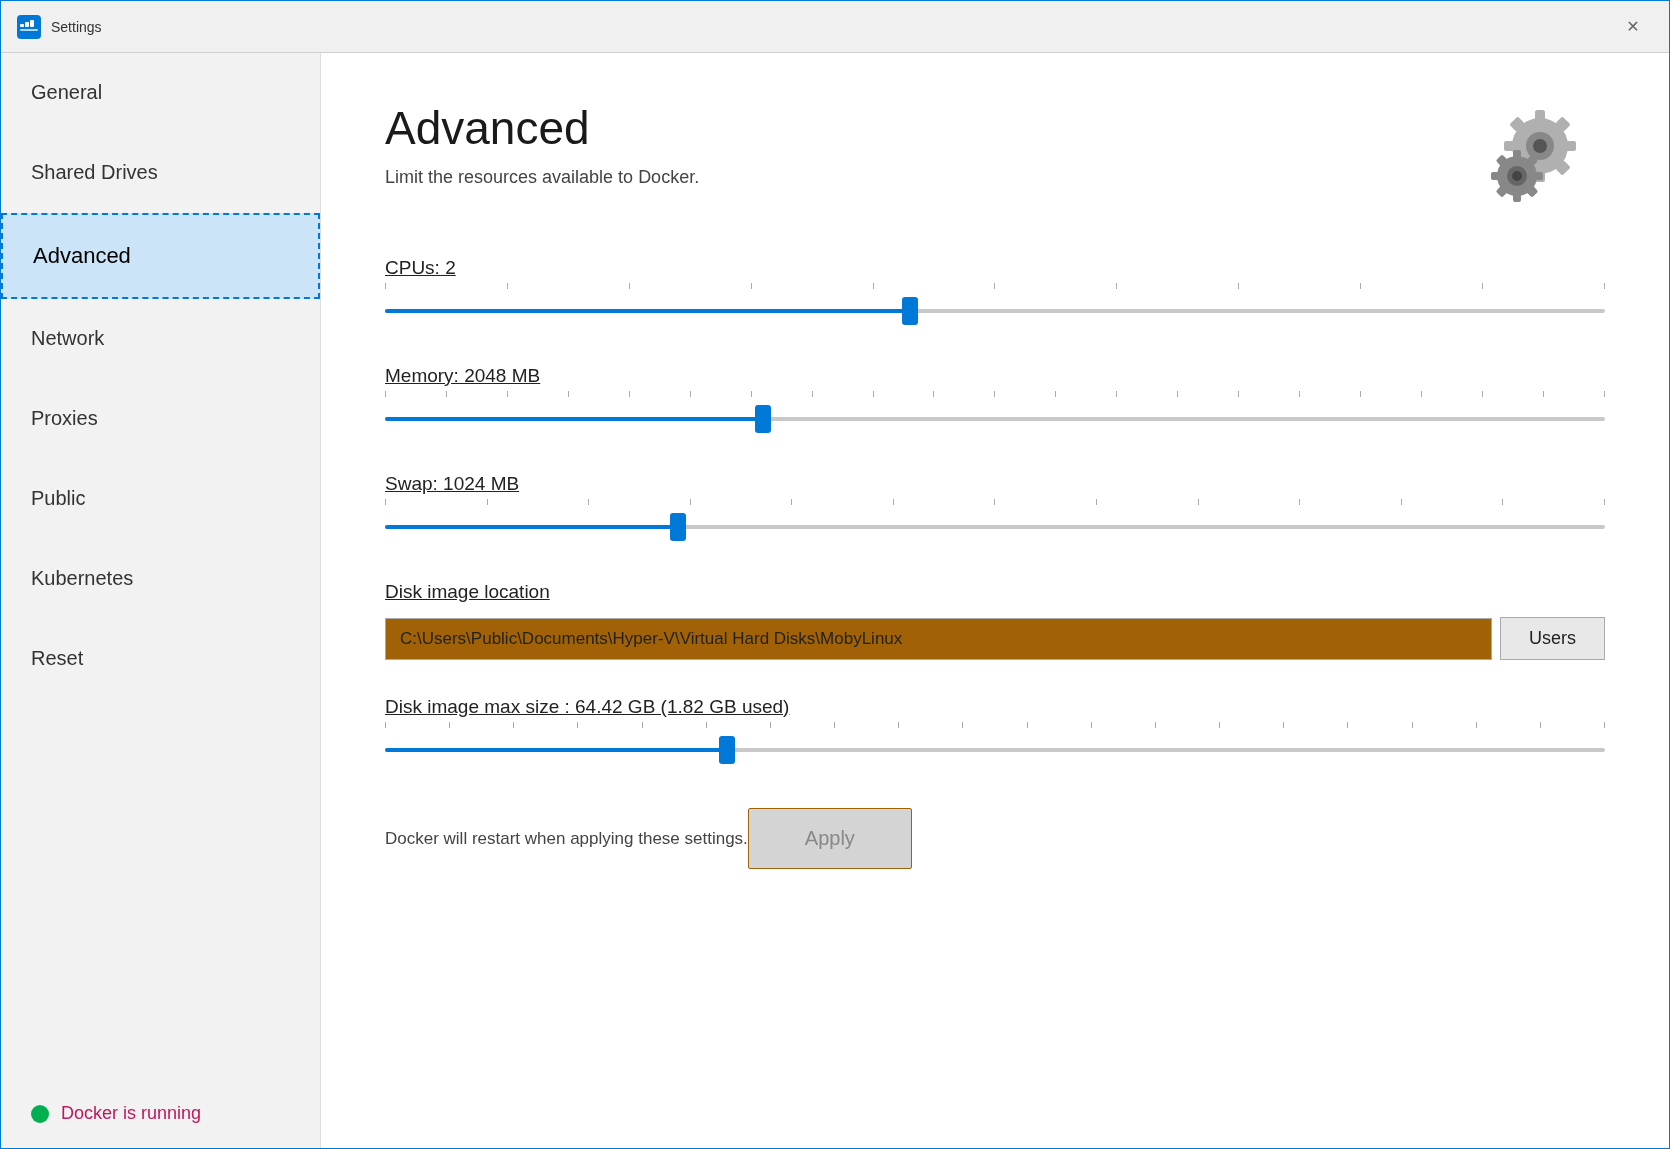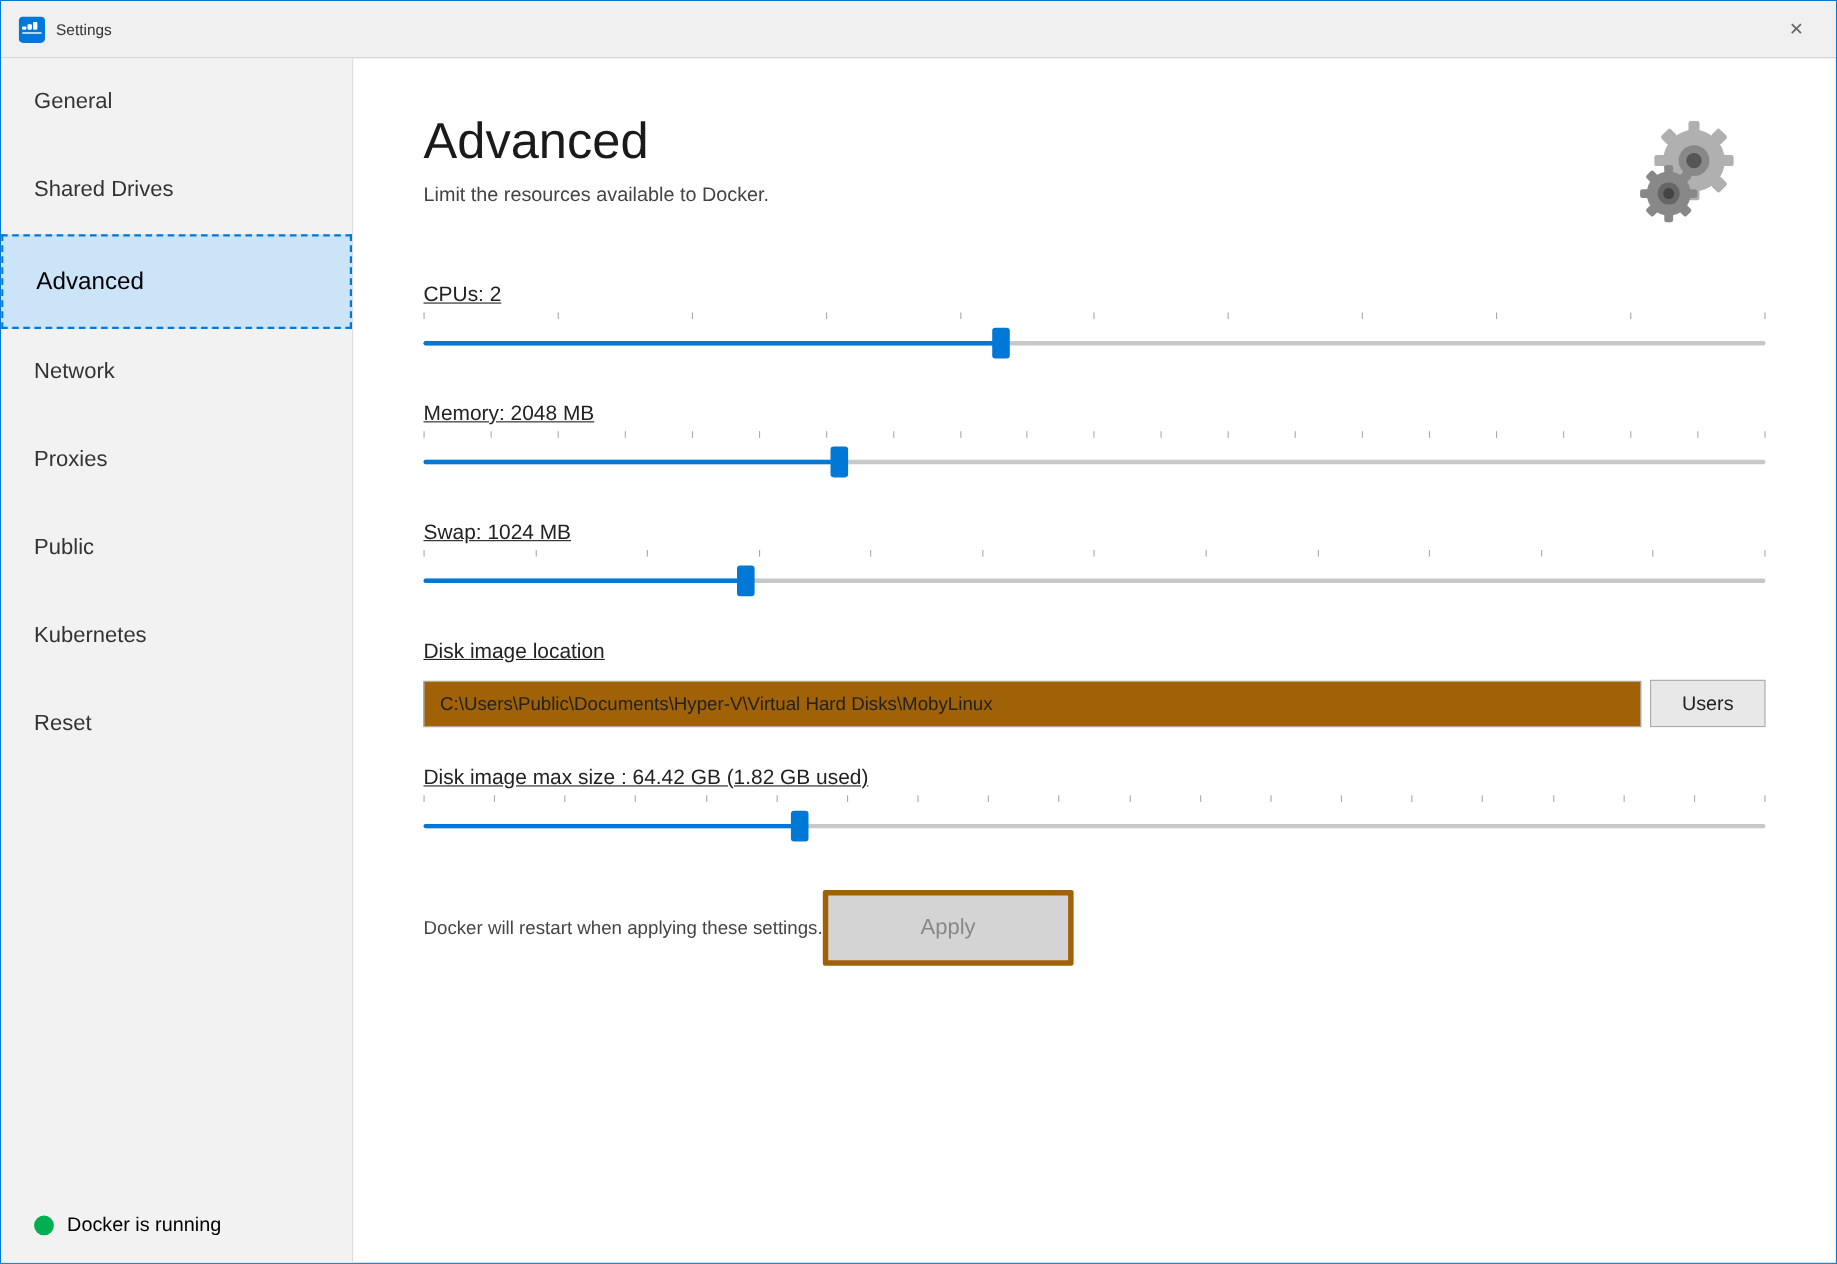--- a/index.html
+++ b/index.html
@@ -76,21 +76,21 @@
       font-size: 22px;
       font-weight: 400;
     }
     .sidebar-footer {
       margin-top: auto;
       padding: 24px 30px;
       display: flex;
       align-items: center;
       gap: 12px;
       font-size: 18px;
-      color: #000000;
+      color: #be185d;
     }
     .status-dot {
       width: 18px;
       height: 18px;
       border-radius: 50%;
       background: #00b050;
       flex-shrink: 0;
     }
 
     
@@ -196,24 +196,24 @@
       margin-top: 40px;
       display: flex;
       align-items: center;
       justify-content: flex-start;
     }
     .footer-note {
       font-size: 17px;
       color: #444;
     }
     .apply-button {
-      padding: 18px 84px;
+      padding: 18px 56px;
       font-size: 20px;
       background: #d4d4d4;
-      border: 5px solid #a16207;
+      border: 1px solid #a16207;
       cursor: not-allowed;
       font-family: 'Segoe UI', Arial, sans-serif;
       color: #888;
       border-radius: 2px;
     }
 
     
     .gear-svg {
       width: 130px;
       height: 120px;

